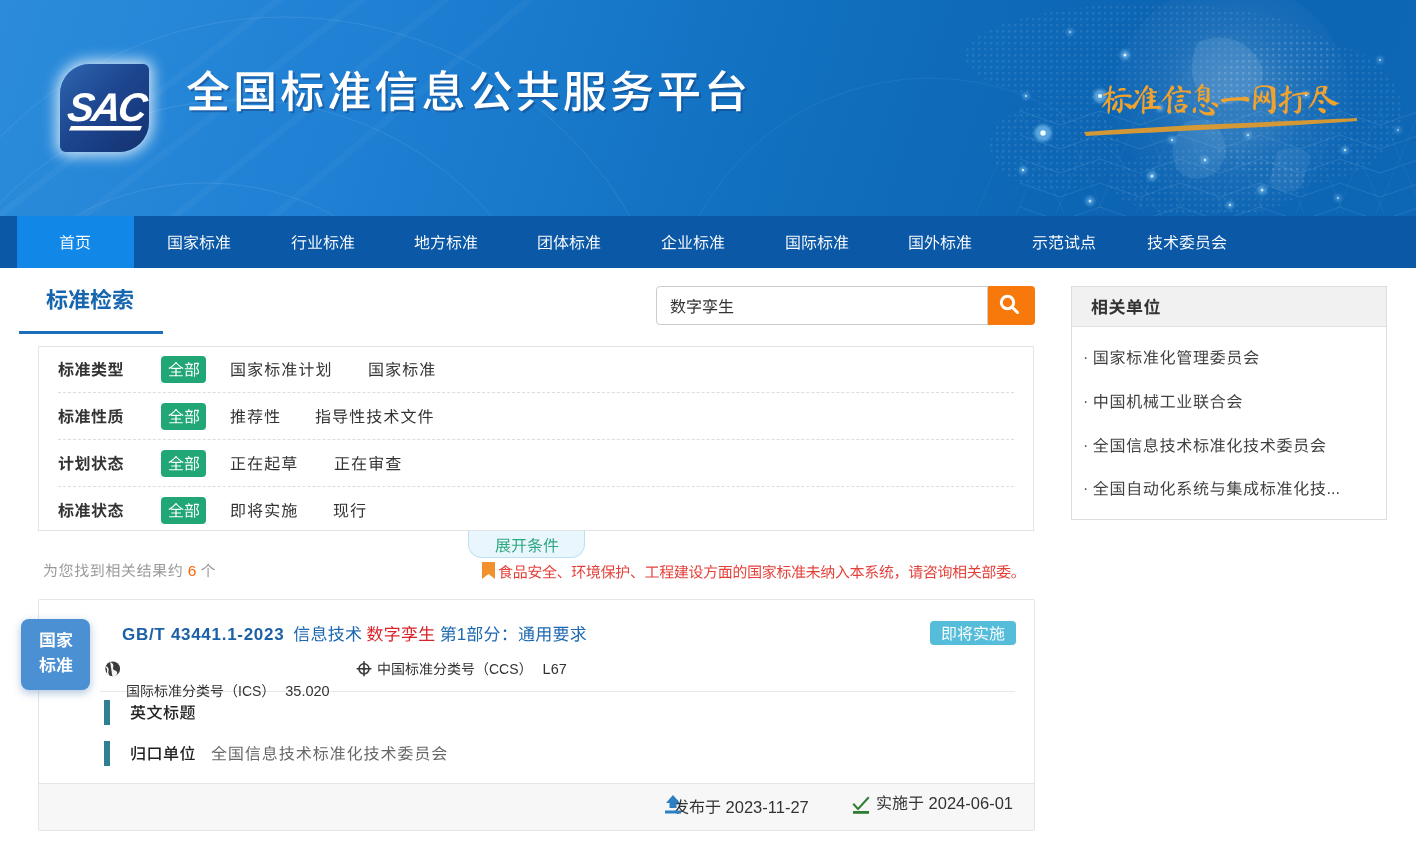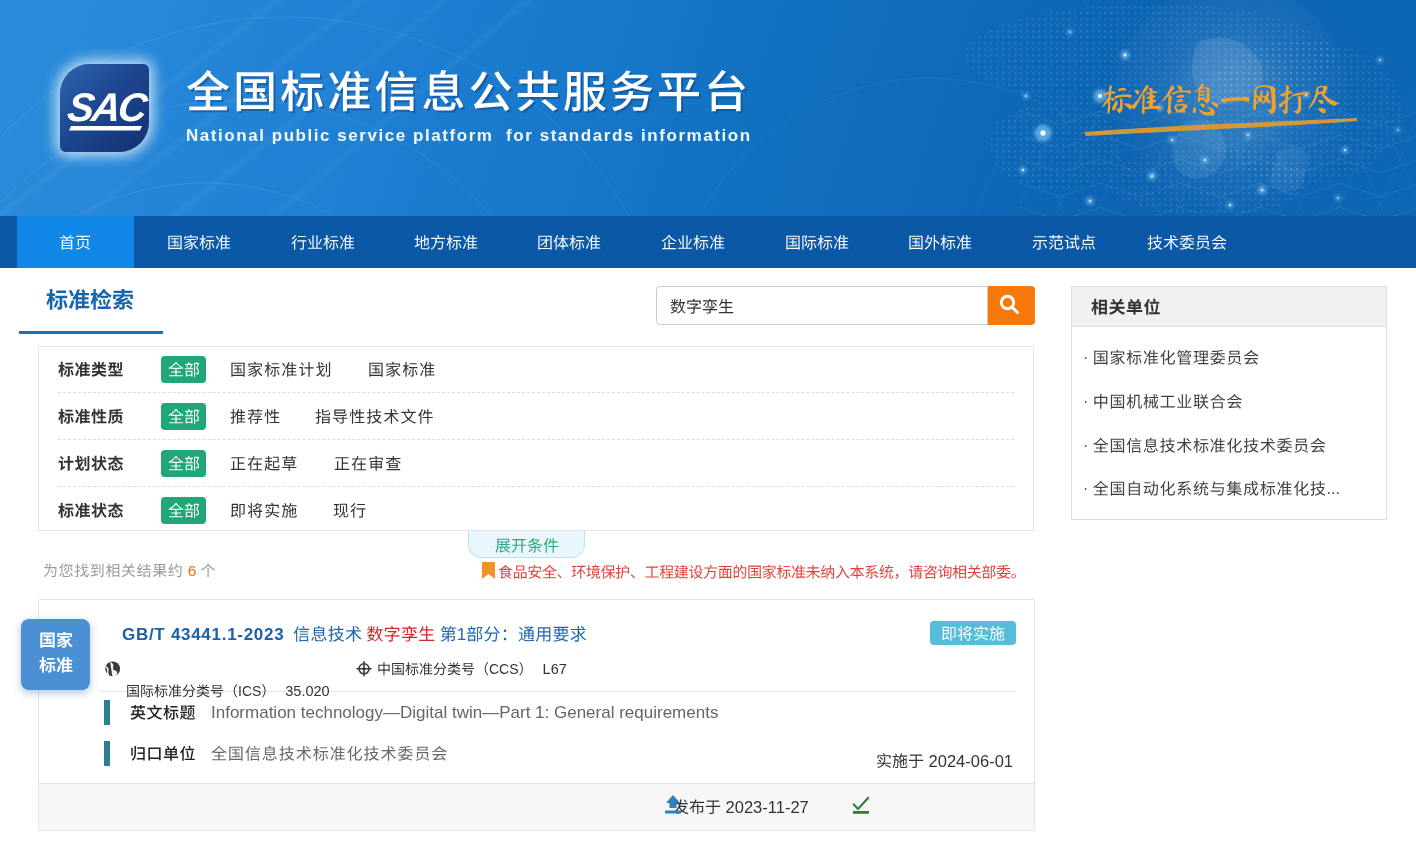--- a/index.html
+++ b/index.html
@@ -356,23 +356,20 @@
         <use href="#g3" transform="translate(141.3,39.6) scale(0.04400,-0.04400)" fill="#ffffff"></use>
         <use href="#g4" transform="translate(188.4,39.6) scale(0.04400,-0.04400)" fill="#ffffff"></use>
         <use href="#g5" transform="translate(235.5,39.6) scale(0.04400,-0.04400)" fill="#ffffff"></use>
         <use href="#g6" transform="translate(282.6,39.6) scale(0.04400,-0.04400)" fill="#ffffff"></use>
         <use href="#g7" transform="translate(329.7,39.6) scale(0.04400,-0.04400)" fill="#ffffff"></use>
         <use href="#g8" transform="translate(376.8,39.6) scale(0.04400,-0.04400)" fill="#ffffff"></use>
         <use href="#g9" transform="translate(423.9,39.6) scale(0.04400,-0.04400)" fill="#ffffff"></use>
         <use href="#g10" transform="translate(471.0,39.6) scale(0.04400,-0.04400)" fill="#ffffff"></use>
         <use href="#g11" transform="translate(518.1,39.6) scale(0.04400,-0.04400)" fill="#ffffff"></use>
       </svg></div>
-<div style="position:absolute;left:186.0px;top:125.7px"><svg width="566" height="19" viewBox="0 0 566 19" style="overflow:visible">
-        <text x="0.0" y="15.3" style="font-family:&quot;Liberation Sans&quot;,sans-serif;font-size:17px;fill:#f2f8ff;font-weight:bold;letter-spacing:1.55px" xml:space="preserve">National public service platform  for standards information</text>
-      </svg></div>
 <div style="position:absolute;left:1100.0px;top:81.4px"><svg width="236" height="38" viewBox="0 0 236 38" style="overflow:visible">
         <use href="#g12" transform="translate(0.0,30.6) scale(0.03400,-0.03400)" fill="#f0a22e"></use>
         <use href="#g13" transform="translate(29.5,30.6) scale(0.03400,-0.03400)" fill="#f0a22e"></use>
         <use href="#g14" transform="translate(59.0,30.6) scale(0.03400,-0.03400)" fill="#f0a22e"></use>
         <use href="#g15" transform="translate(88.5,30.6) scale(0.03400,-0.03400)" fill="#f0a22e"></use>
         <use href="#g16" transform="translate(118.0,30.6) scale(0.03400,-0.03400)" fill="#f0a22e"></use>
         <use href="#g17" transform="translate(147.5,30.6) scale(0.03400,-0.03400)" fill="#f0a22e"></use>
         <use href="#g18" transform="translate(177.0,30.6) scale(0.03400,-0.03400)" fill="#f0a22e"></use>
         <use href="#g19" transform="translate(206.5,30.6) scale(0.03400,-0.03400)" fill="#f0a22e"></use>
       </svg></div>
@@ -719,23 +716,20 @@
         <use href="#g151" transform="translate(141.6,13.1) scale(0.01400,-0.01400)" fill="#333"></use>
         <text x="112.0" y="13.1" style="font-family:&quot;Liberation Sans&quot;,sans-serif;font-size:14px;fill:#333" xml:space="preserve">CCS</text>
         <text x="165.6" y="13.1" style="font-family:&quot;Liberation Sans&quot;,sans-serif;font-size:14.5px;fill:#333" xml:space="preserve">L67</text>
       </svg></div>
 <div style="position:absolute;left:130.2px;top:703.9px"><svg width="66" height="18" viewBox="0 0 66 18" style="overflow:visible">
         <use href="#g152" transform="translate(0.0,14.4) scale(0.01600,-0.01600)" fill="#222"></use>
         <use href="#g153" transform="translate(16.5,14.4) scale(0.01600,-0.01600)" fill="#222"></use>
         <use href="#g2" transform="translate(33.0,14.4) scale(0.01600,-0.01600)" fill="#222"></use>
         <use href="#g154" transform="translate(49.5,14.4) scale(0.01600,-0.01600)" fill="#222"></use>
       </svg></div>
-<div style="position:absolute;left:210.7px;top:702.5px"><svg width="507" height="19" viewBox="0 0 507 19" style="overflow:visible">
-        <text x="0.0" y="15.3" style="font-family:&quot;Liberation Sans&quot;,sans-serif;font-size:17px;fill:#666" xml:space="preserve">Information technology—Digital twin—Part 1: General requirements</text>
-      </svg></div>
 <div style="position:absolute;left:130.2px;top:745.4px"><svg width="66" height="18" viewBox="0 0 66 18" style="overflow:visible">
         <use href="#g155" transform="translate(0.0,14.4) scale(0.01600,-0.01600)" fill="#222"></use>
         <use href="#g156" transform="translate(16.5,14.4) scale(0.01600,-0.01600)" fill="#222"></use>
         <use href="#g157" transform="translate(33.0,14.4) scale(0.01600,-0.01600)" fill="#222"></use>
         <use href="#g158" transform="translate(49.5,14.4) scale(0.01600,-0.01600)" fill="#222"></use>
       </svg></div>
 <div style="position:absolute;left:210.7px;top:745.4px"><svg width="237" height="18" viewBox="0 0 237 18" style="overflow:visible">
         <use href="#g54" transform="translate(0.0,14.4) scale(0.01600,-0.01600)" fill="#666"></use>
         <use href="#g22" transform="translate(16.9,14.4) scale(0.01600,-0.01600)" fill="#666"></use>
         <use href="#g132" transform="translate(33.9,14.4) scale(0.01600,-0.01600)" fill="#666"></use>
@@ -750,21 +744,21 @@
         <use href="#g41" transform="translate(186.4,14.4) scale(0.01600,-0.01600)" fill="#666"></use>
         <use href="#g42" transform="translate(203.4,14.4) scale(0.01600,-0.01600)" fill="#666"></use>
         <use href="#g43" transform="translate(220.3,14.4) scale(0.01600,-0.01600)" fill="#666"></use>
       </svg></div>
 <div style="position:absolute;left:673px;top:797.8px"><svg width="137" height="18" viewBox="0 0 137 18" style="overflow:visible">
         <use href="#g159" transform="translate(0.0,14.8) scale(0.01600,-0.01600)" fill="#333"></use>
         <use href="#g160" transform="translate(16.0,14.8) scale(0.01600,-0.01600)" fill="#333"></use>
         <use href="#g161" transform="translate(32.0,14.8) scale(0.01600,-0.01600)" fill="#333"></use>
         <text x="48.0" y="14.8" style="font-family:&quot;Liberation Sans&quot;,sans-serif;font-size:16.5px;fill:#333" xml:space="preserve"> 2023-11-27</text>
       </svg></div>
-<div style="position:absolute;left:876.0px;top:752px"><svg width="137" height="18" viewBox="0 0 137 18" style="overflow:visible">
+<div style="position:absolute;left:876.0px;top:794px"><svg width="137" height="18" viewBox="0 0 137 18" style="overflow:visible">
         <use href="#g79" transform="translate(0.0,14.8) scale(0.01600,-0.01600)" fill="#333"></use>
         <use href="#g80" transform="translate(16.0,14.8) scale(0.01600,-0.01600)" fill="#333"></use>
         <use href="#g161" transform="translate(32.0,14.8) scale(0.01600,-0.01600)" fill="#333"></use>
         <text x="48.0" y="14.8" style="font-family:&quot;Liberation Sans&quot;,sans-serif;font-size:16.5px;fill:#333" xml:space="preserve"> 2024-06-01</text>
       </svg></div>
 
 <svg width="1416" height="845" viewBox="0 0 1416 845" style="position:absolute;left:0;top:0;pointer-events:none">
 
 <g stroke="#fff" stroke-width="3" fill="none" transform="translate(1009,304)">
 <circle cx="-1.5" cy="-1.5" r="6.2"></circle>

